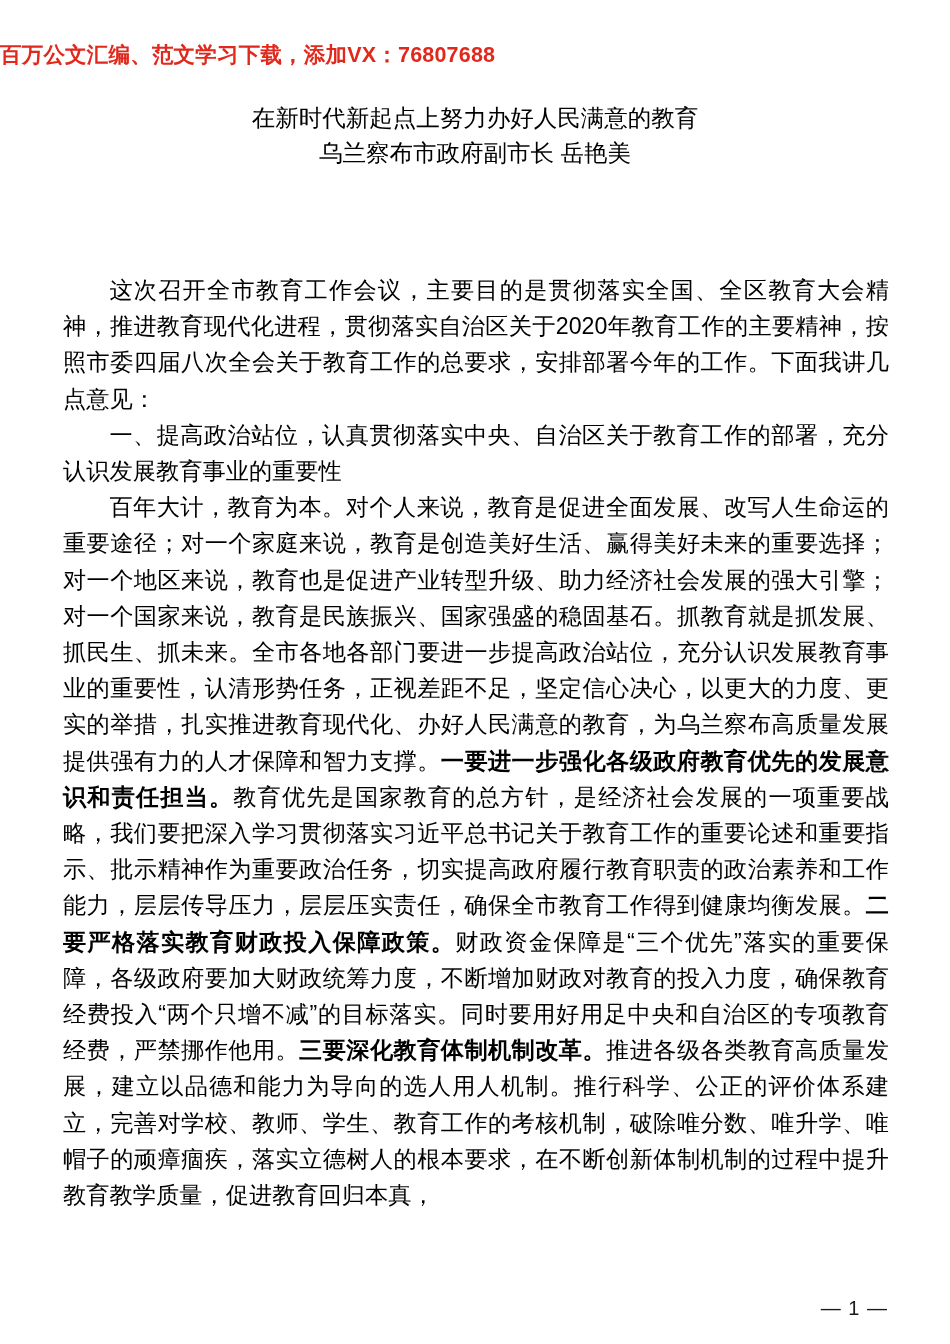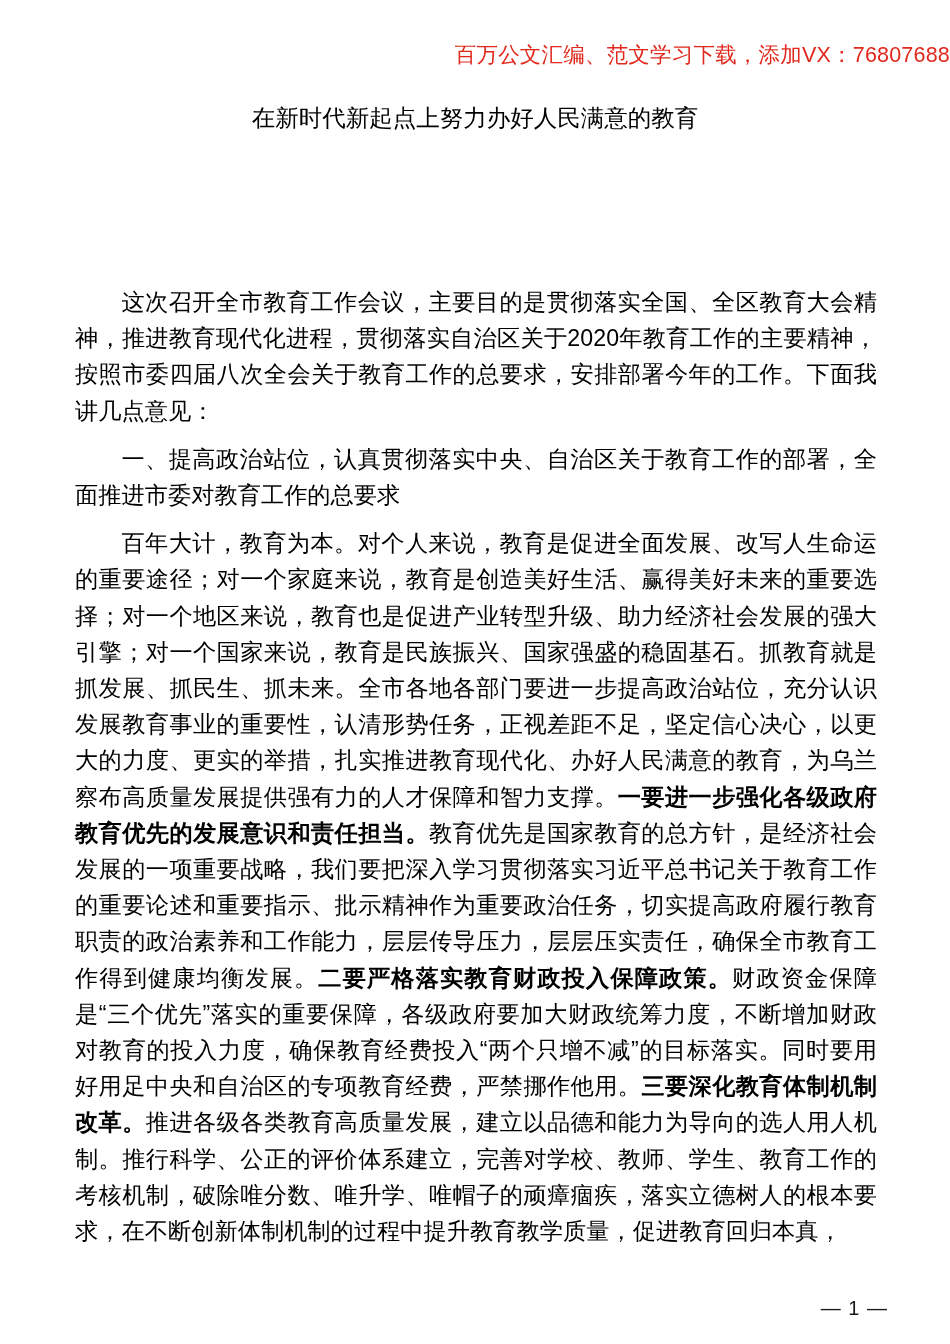--- a/index.html
+++ b/index.html
@@ -19,23 +19,23 @@
     overflow: hidden;
     box-sizing: border-box;
   }
 
   
   .promo {
     position: absolute;
     top: 44px;
     left: 0;
     width: 950px;
-    text-align: right;
+    text-align: left;
     font-size: 21.5px;
-    font-weight: 400;
+    font-weight: 700;
     letter-spacing: 0.2px;
     line-height: 1.1;
     white-space: nowrap;
   }
 
   
   .title-block {
     position: absolute;
     top: 101px;
     left: 0;
@@ -50,21 +50,21 @@
   }
 
   
   .body-col {
     position: absolute;
     top: 272px;
     left: 63px;
     width: 826px;
   }
   p.para {
-    margin: 12px;
+    margin: 0;
     font-size: 23.2px;
     line-height: 36.2px;
     text-align: justify;
     text-justify: inter-ideograph;
     text-indent: 2em;
     word-break: break-all;
     letter-spacing: 0.05px;
   }
   b.em {
     font-weight: 700;
@@ -87,30 +87,31 @@
 </style>
 </head>
 <body>
 
 <div class="page">
 
   <div class="promo" style="color: rgb(225, 40, 28);">百万公文汇编、范文学习下载，添加VX：76807688</div>
 
   <div class="title-block">
     <div class="title-line">在新时代新起点上努力办好人民满意的教育</div>
+    <div class="title-line">乌兰察布市政府副市长  岳艳美</div>
   </div>
 
   <div class="body-col">
 
     <p class="para">
       <span>这次召开全市教育工作会议，主要目的是贯彻落实全国、全区教育大会精神，推进教育现代化进程，贯彻落实自治区关于2020年教育工作的主要精神，按照市委四届八次全会关于教育工作的总要求，安排部署今年的工作。下面我讲几点意见：</span>
     </p>
 
     <p class="para">
-      <span>一、提高政治站位，认真贯彻落实中央、自治区关于教育工作的部署，全面推进市委对教育工作的总要求</span>
+      <span>一、提高政治站位，认真贯彻落实中央、自治区关于教育工作的部署，充分认识发展教育事业的重要性</span>
     </p>
 
     <p class="para"><span>百年大计，教育为本。对个人来说，教育是促进全面发展、改写人生命运的重要途径；对一个家庭来说，教育是创造美好生活、赢得美好未来的重要选择；对一个地区来说，教育也是促进产业转型升级、助力经济社会发展的强大引擎；对一个国家来说，教育是民族振兴、国家强盛的稳固基石。抓教育就是抓发展、抓民生、抓未来。全市各地各部门要进一步提高政治站位，充分认识发展教育事业的重要性，认清形势任务，正视差距不足，坚定信心决心，以更大的力度、更实的举措，扎实推进教育现代化、办好人民满意的教育，为乌兰察布高质量发展提供强有力的人才保障和智力支撑。</span><b class="em">一要进一步强化各级政府教育优先的发展意识和责任担当。</b><span>教育优先是国家教育的总方针，是经济社会发展的一项重要战略，我们要把深入学习贯彻落实习近平总书记关于教育工作的重要论述和重要指示、批示精神作为重要政治任务，切实提高政府履行教育职责的政治素养和工作能力，层层传导压力，层层压实责任，确保全市教育工作得到健康均衡发展。</span><b class="em">二要严格落实教育财政投入保障政策。</b><span>财政资金保障是“三个优先”落实的重要保障，各级政府要加大财政统筹力度，不断增加财政对教育的投入力度，确保教育经费投入“两个只增不减”的目标落实。同时要用好用足中央和自治区的专项教育经费，严禁挪作他用。</span><b class="em">三要深化教育体制机制改革。</b><span>推进各级各类教育高质量发展，建立以品德和能力为导向的选人用人机制。推行科学、公正的评价体系建立，完善对学校、教师、学生、教育工作的考核机制，破除唯分数、唯升学、唯帽子的顽瘴痼疾，落实立德树人的根本要求，在不断创新体制机制的过程中提升教育教学质量，促进教育回归本真，</span></p>
 
   </div>
 
   <div class="footer">— 1 —</div>
 
 </div>
 

